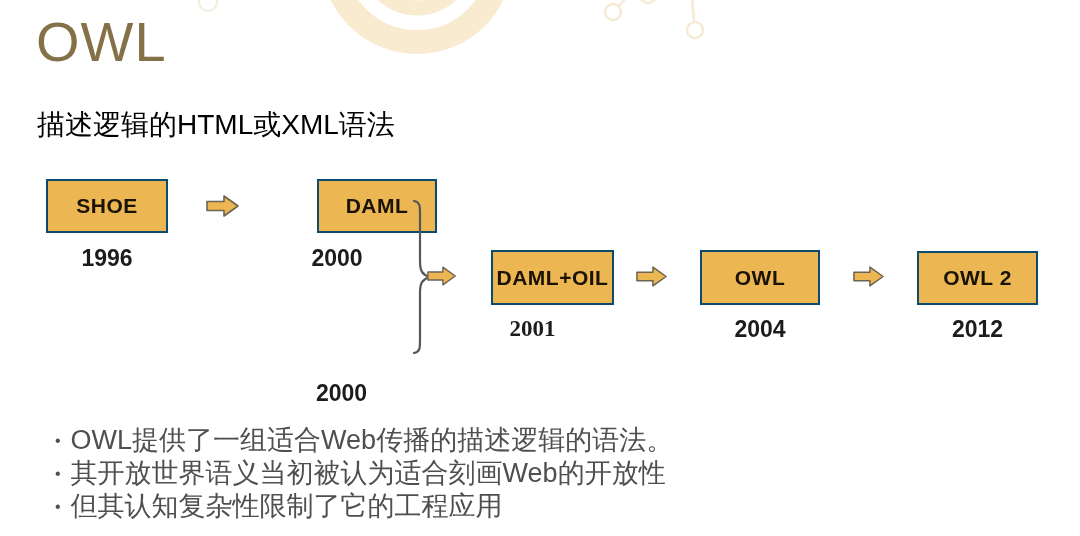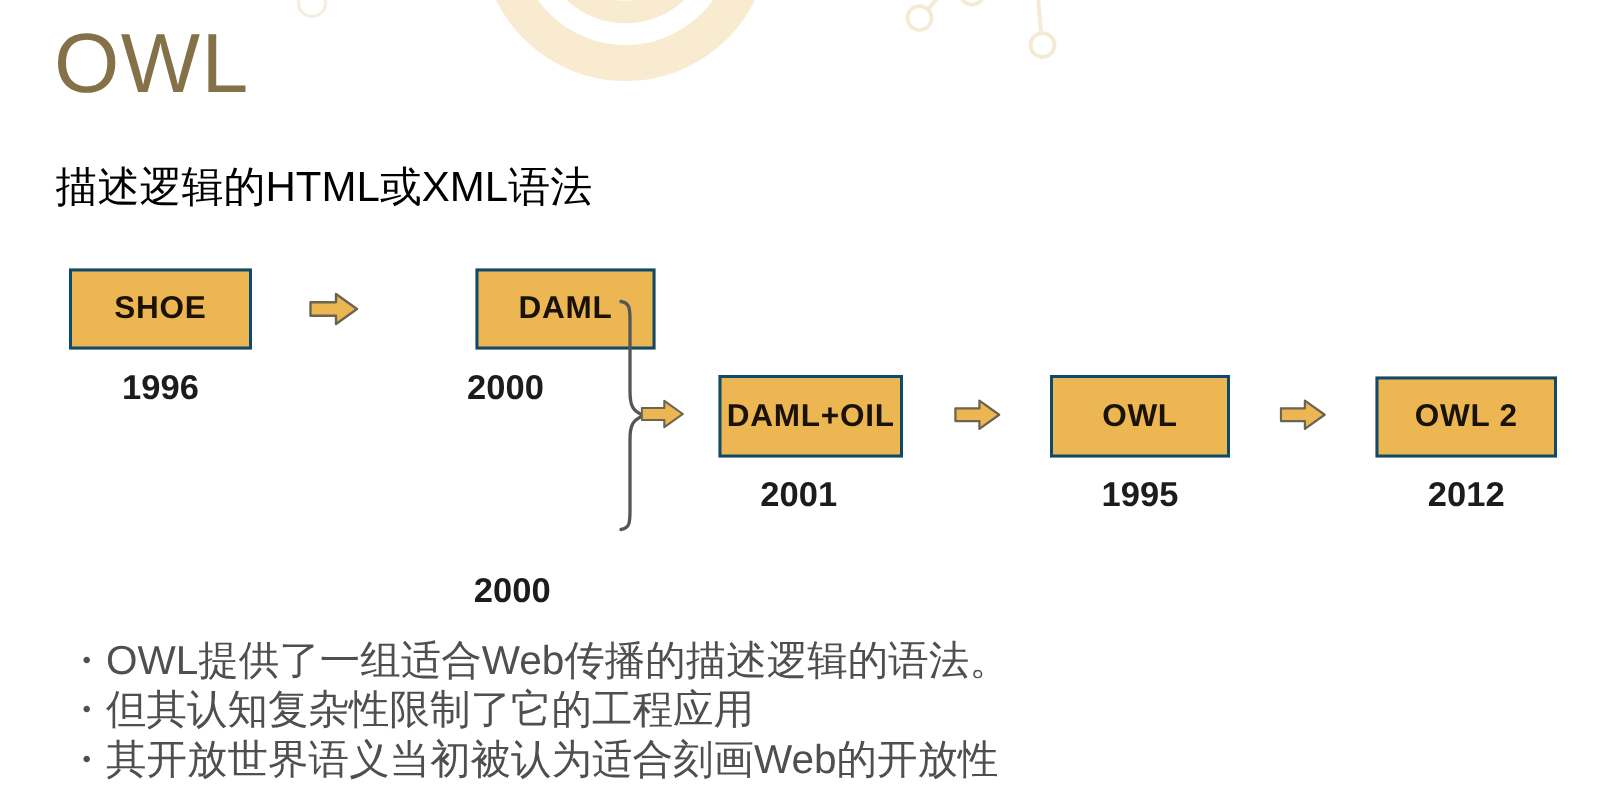--- a/index.html
+++ b/index.html
@@ -79,25 +79,25 @@
   <div class="subtitle">描述逻辑的HTML或XML语法</div>
 
   <div class="node" style="left:46px;  top:179px; width:122px; height:54px;">SHOE</div>
   <div class="year" style="left:46px;  top:242px; width:122px;">1996</div>
 
   <div class="node" style="left:277px; top:179px; width:120px; height:54px;margin-left:40px;">DAML</div>
   <div class="year" style="left:277px; top:242px; width:120px;">2000</div>
 
   <div class="year" style="left:281px; top:377px; width:121px;">2000</div>
 
-  <div class="node" style="left:479px; top:250px; width:123px; height:55px;">DAML+OIL</div>
-  <div class="year" style="left:471px; top:313px; width:123px;">2001</div>
+  <div class="node" style="left:491px; top:250px; width:123px; height:55px;">DAML+OIL</div>
+  <div class="year" style="left:471px; top:313px; width:123px;font-family:Liberation Serif, serif;">2001</div>
 
   <div class="node" style="left:700px; top:250px; width:120px; height:55px;">OWL</div>
-  <div class="year" style="left:700px; top:313px; width:120px;">1995</div>
+  <div class="year" style="left:700px; top:313px; width:120px;">2004</div>
 
   <div class="node" style="left:917px; top:251px; width:121px; height:54px;text-align:center;">OWL 2</div>
   <div class="year" style="left:917px; top:313px; width:121px;">2012</div>
 
   <svg class="flow-arrow" style="left:206px; top:194px;" width="34" height="24" viewBox="0 0 34 24">
     <polygon points="1,7.5 18,7.5 18,2 32,12 18,22 18,16.5 1,16.5" fill="#ecb753" stroke="#6a6450" stroke-width="1.6" stroke-linejoin="round"></polygon>
   </svg>
 
   <svg class="brace" style="left:407px; top:199px;" width="28" height="156" viewBox="0 0 28 156">
     <path d="M7 2 C13 3,13 7,13 15 L13 62 C13 72,15 75,22 78 C15 81,13 84,13 94 L13 141 C13 149,13 153,7 154" fill="none" stroke="#55565a" stroke-width="2.2" stroke-linecap="round"></path>
@@ -109,17 +109,17 @@
   <svg class="flow-arrow" style="left:636px; top:265px;" width="32" height="23" viewBox="0 0 34 24">
     <polygon points="1,7.5 18,7.5 18,2 32,12 18,22 18,16.5 1,16.5" fill="#ecb753" stroke="#6a6450" stroke-width="1.6" stroke-linejoin="round"></polygon>
   </svg>
 
   <svg class="flow-arrow" style="left:853px; top:265px;" width="32" height="23" viewBox="0 0 34 24">
     <polygon points="1,7.5 18,7.5 18,2 32,12 18,22 18,16.5 1,16.5" fill="#ecb753" stroke="#6a6450" stroke-width="1.6" stroke-linejoin="round"></polygon>
   </svg>
 
   <ul class="bullets">
     <li>OWL提供了一组适合Web传播的描述逻辑的语法。</li>
+    <li>其开放世界语义当初被认为适合刻画Web的开放性</li>
     <li>但其认知复杂性限制了它的工程应用</li>
-    <li>其开放世界语义当初被认为适合刻画Web的开放性</li>
   </ul>
 
 </div>
 
 </body></html>

